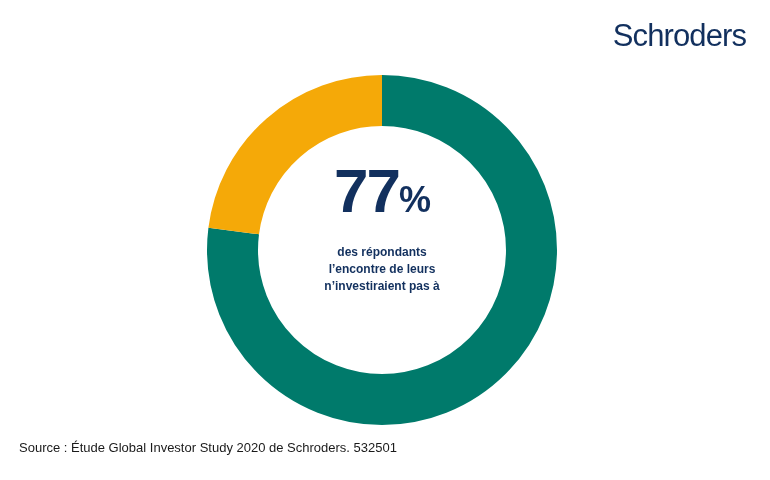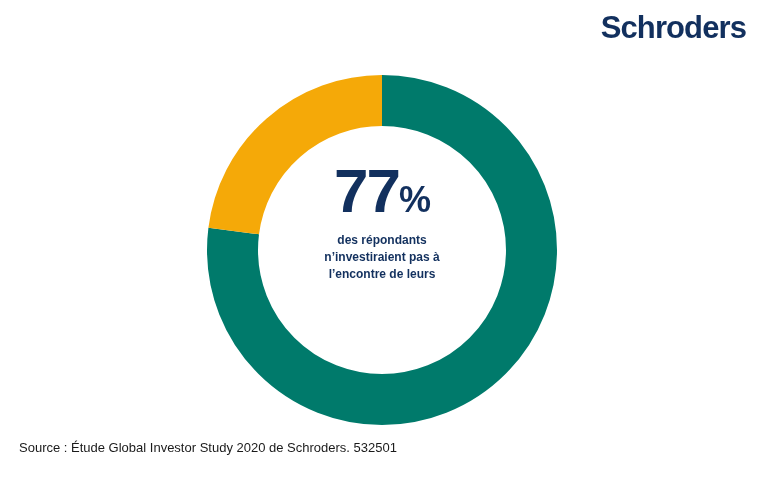--- a/index.html
+++ b/index.html
@@ -16,25 +16,25 @@
   }
 
   #infographic {
     position: absolute;
     inset: 0;
   }
 
   
   .brand-logo {
     position: absolute;
-    top: 12px;
+    top: 20px;
     right: 24px;
     font-family: "Liberation Sans", sans-serif;
     font-size: 31px;
-    font-weight: bold;
+    font-weight: normal;
     letter-spacing: -0.9px;
     color: #12305E;
     line-height: 1;
     white-space: nowrap;
   }
 
   
   .chart-area {
     position: absolute;
     left: 0;
@@ -57,21 +57,21 @@
     left: 262px;
     top: 160px;
     width: 240px;
     text-align: center;
     color: #12305E;
   }
   .stat-line {
     display: block;
     line-height: 1;
     white-space: nowrap;
-    margin-bottom: 10px;
+    margin-bottom: 22px;
   }
   .stat-value {
     font-size: 62px;
     font-weight: bold;
     letter-spacing: -2px;
     vertical-align: baseline;
   }
   .stat-unit {
     font-size: 36px;
     font-weight: bold;
@@ -113,20 +113,20 @@
       <circle cx="175" cy="175" r="149.5" fill="none" stroke="#F5A908" stroke-width="51" stroke-dasharray="216.05 723.29" stroke-dashoffset="-723.29" transform="rotate(-90 175 175)"></circle>
     </svg>
   </div>
 
   <div class="center-label">
     <span class="stat-line">
       <span class="stat-value">77</span><span class="stat-unit">%</span>
     </span>
     <span class="caption">
       <span class="caption-line">des répondants</span>
+      <span class="caption-line">l’encontre de leurs</span>
       <span class="caption-line">n’investiraient pas à</span>
-      <span class="caption-line">l’encontre de leurs</span>
     </span>
   </div>
 
   <div class="source-note">Source : Étude Global Investor Study 2020 de Schroders. 532501</div>
 
 </div>
 
 </body></html>

